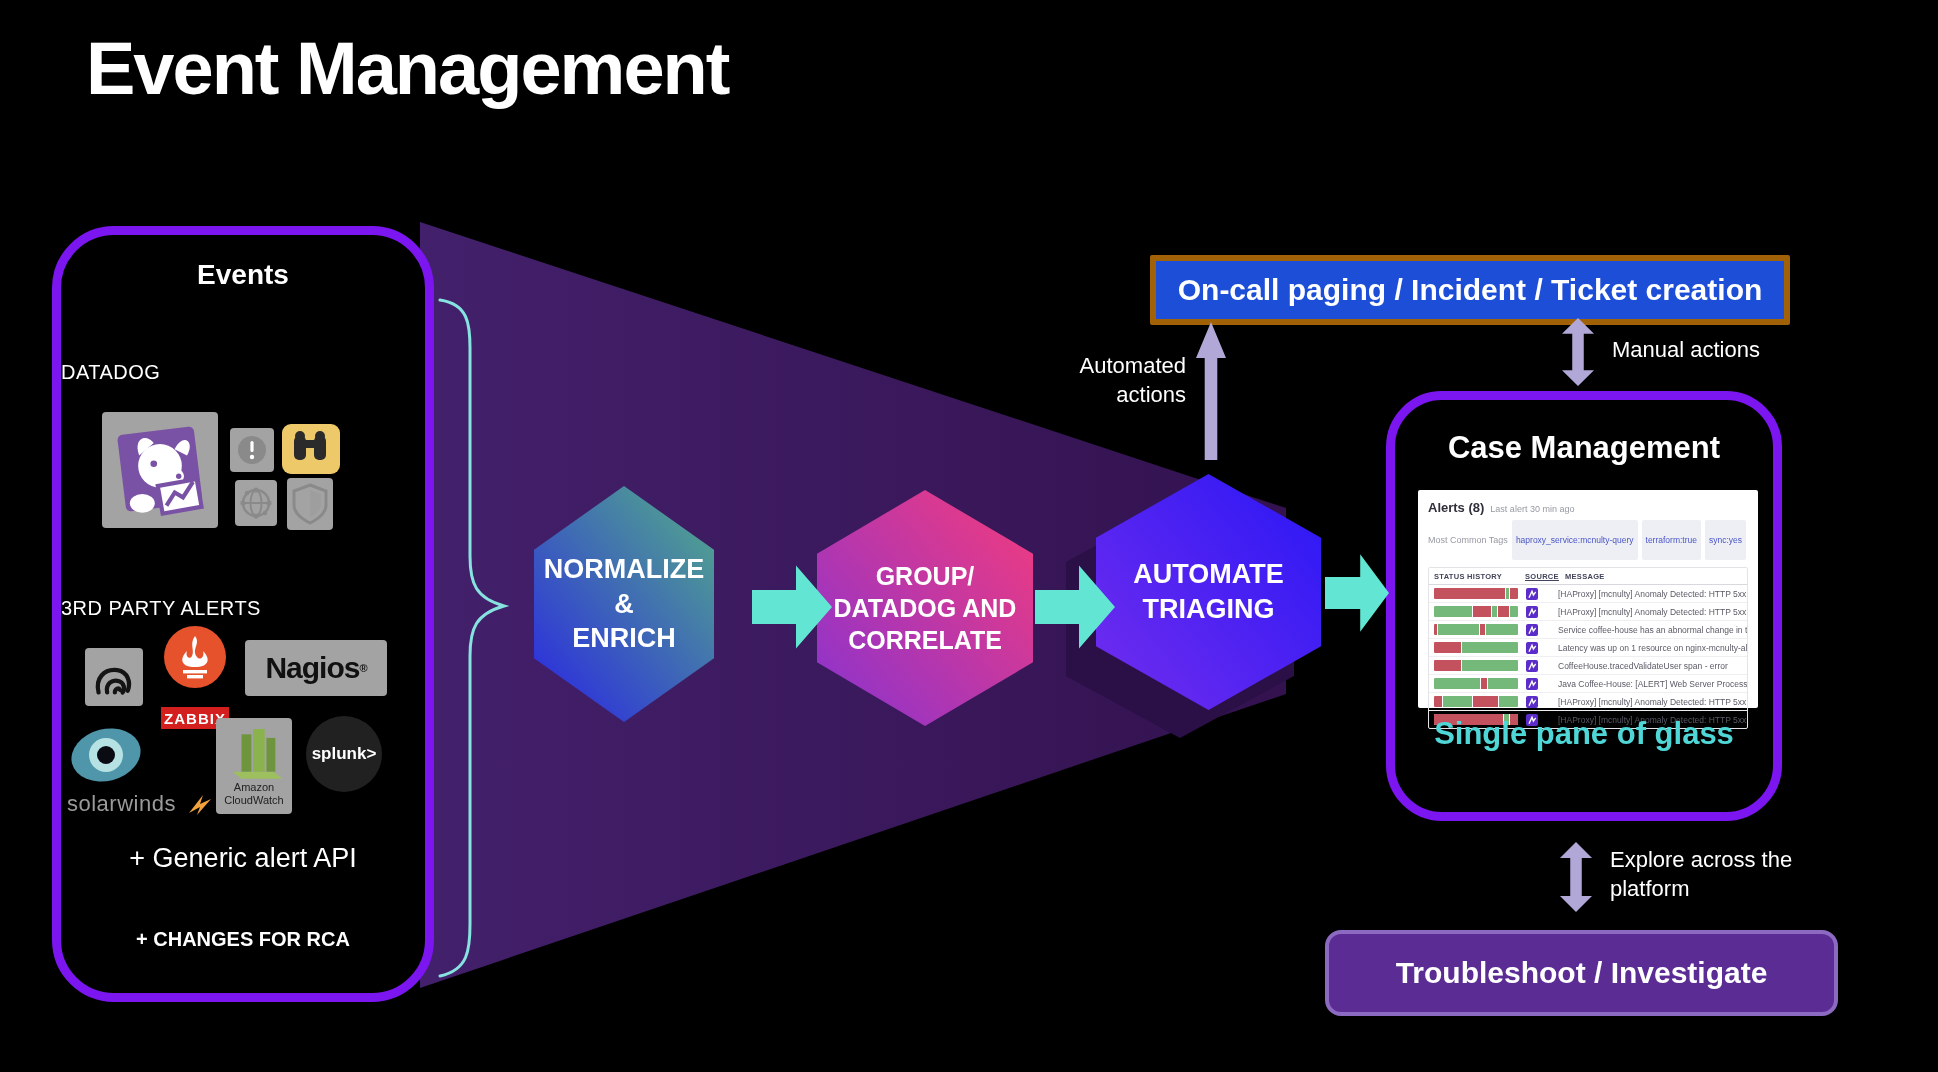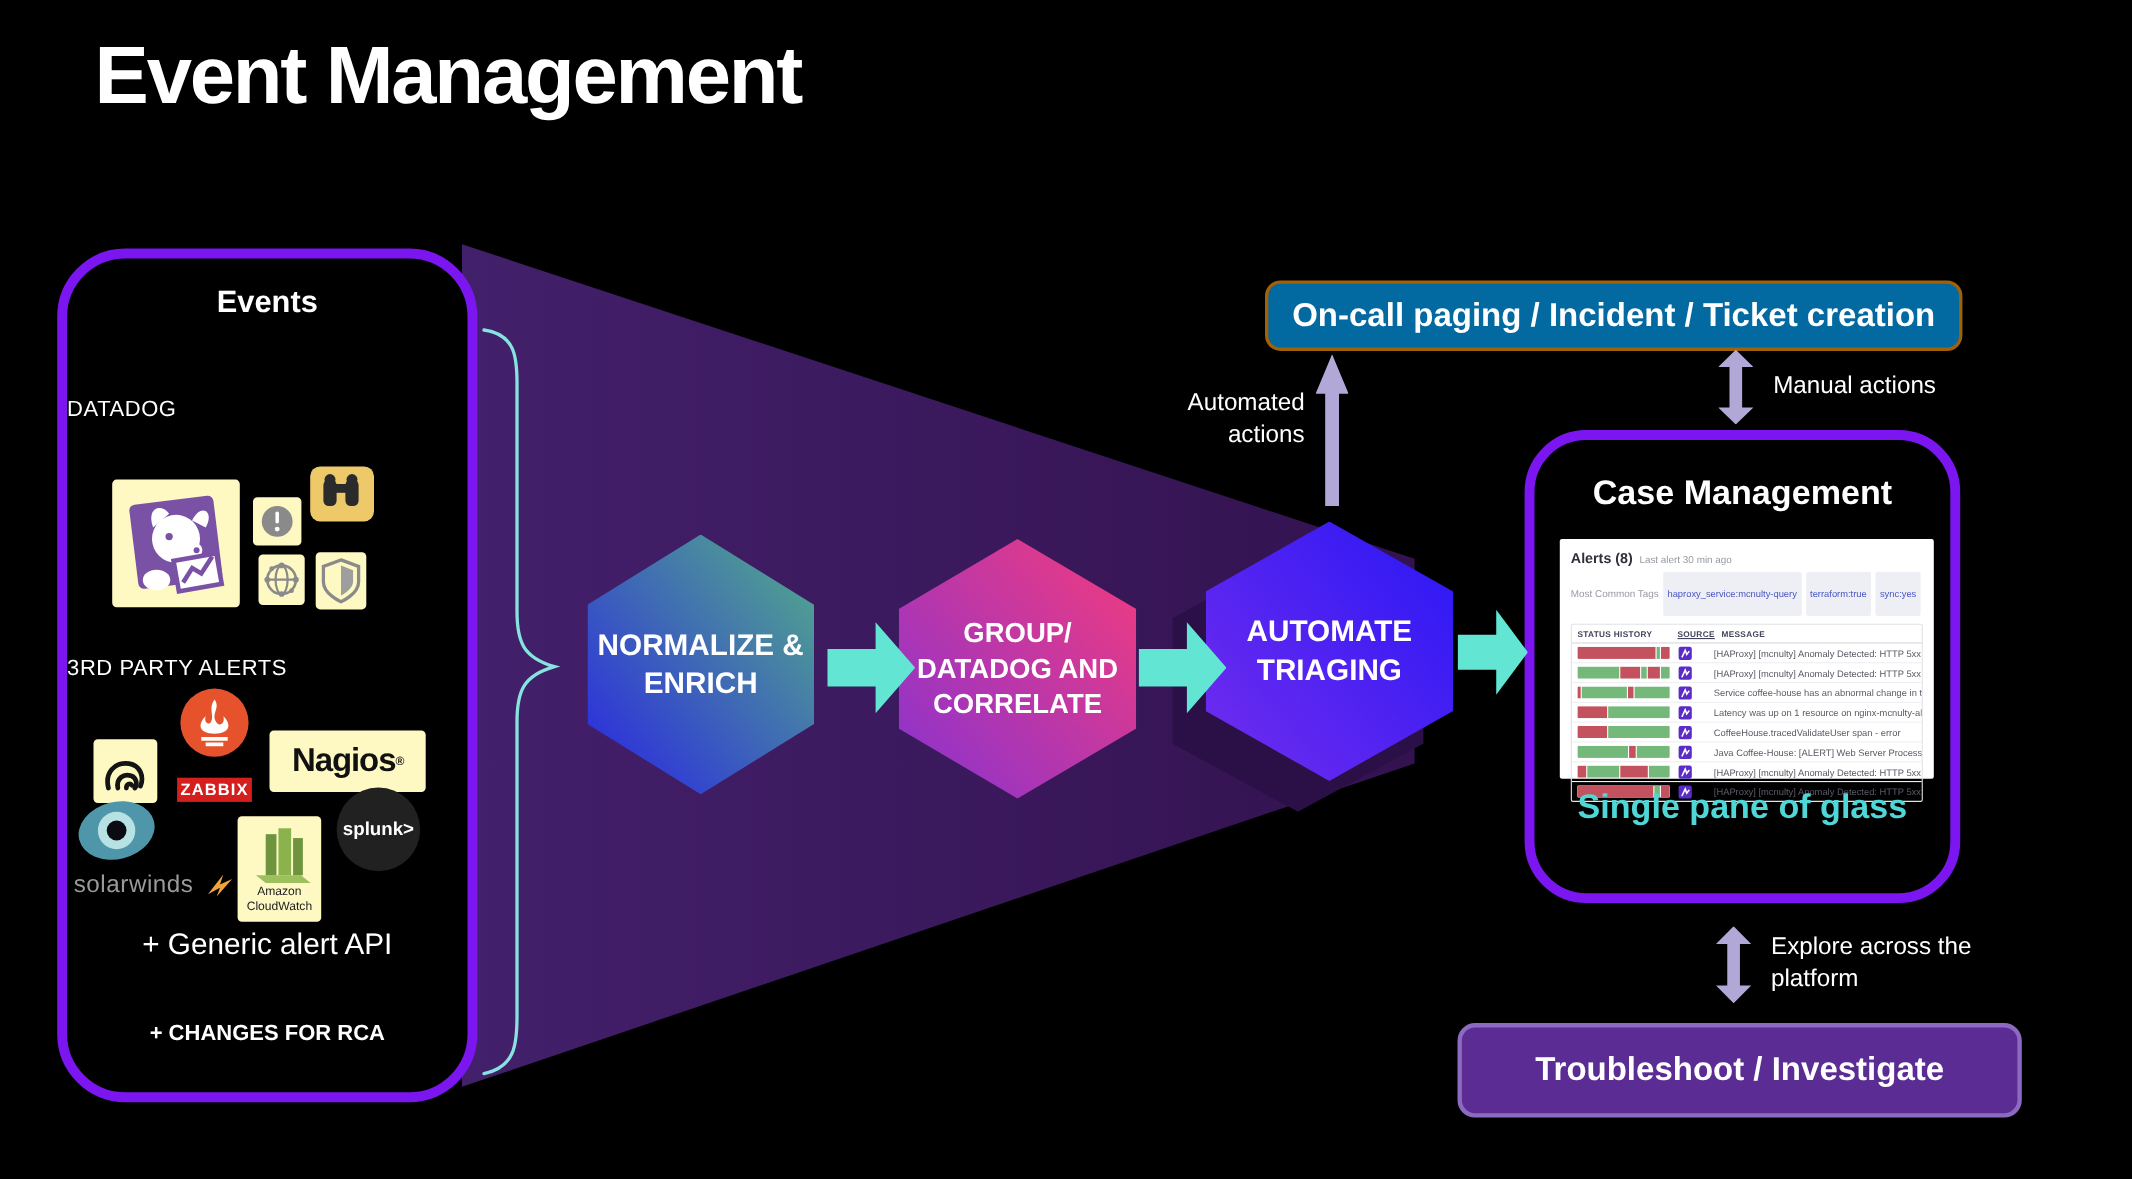--- a/index.html
+++ b/index.html
@@ -12,22 +12,22 @@
 
   
   .bg-svg{left:0;top:0;z-index:0;}
 
   
   .events-box{left:52px;top:226px;width:364px;height:758px;border:9px solid #7b16f0;
               border-radius:62px;background:#000;z-index:2;}
   .events-box .hdr{position:absolute;left:0;top:24px;width:100%;text-align:center;
                    font-size:28px;font-weight:bold;}
   .small-cap{position:absolute;width:100%;font-size:20px;color:#fff;letter-spacing:.5px;}
-  .card{position:absolute;background:#fef9c3;border-radius:4px;display:flex;align-items:center;
-        justify-content:center;overflow:hidden;margin-top:24px;}
+  .card{position:absolute;background:#a3a3a3;border-radius:4px;display:flex;align-items:center;
+        justify-content:center;overflow:hidden;}
   .dog-card{left:41px;top:177px;width:116px;height:116px;}
   .mini{border-radius:4px;}
   .mini-exclaim{left:169px;top:193px;width:44px;height:44px;}
   .mini-binoc{left:221px;top:189px;width:58px;height:50px;background:#eec96a;border-radius:9px;}
   .mini-globe{left:174px;top:245px;width:42px;height:46px;}
   .mini-shield{left:226px;top:243px;width:46px;height:52px;}
   .sentry-card{left:24px;top:413px;width:58px;height:58px;}
   .prom-circle{left:103px;top:391px;width:62px;height:62px;border-radius:50%;background:#e6522c;
                display:flex;align-items:center;justify-content:center;position:absolute;}
   .nagios-card{left:184px;top:405px;width:142px;height:56px;color:#111;font-weight:bold;
@@ -44,43 +44,43 @@
   .splunk-circle{left:245px;top:481px;width:76px;height:76px;border-radius:50%;background:#212121;
                  display:flex;align-items:center;justify-content:center;position:absolute;
                  color:#fff;font-weight:bold;font-size:17px;}
   .generic-api{position:absolute;left:0;top:608px;width:100%;text-align:center;font-size:27px;}
   .changes-rca{position:absolute;left:0;top:693px;width:100%;text-align:center;font-size:20px;font-weight:bold;}
 
   
   .hex{position:absolute;display:flex;align-items:center;justify-content:center;text-align:center;
        clip-path:polygon(50% 0,100% 27%,100% 73%,50% 100%,0 73%,0 27%);z-index:2;
        font-weight:bold;color:#fff;line-height:1.28;}
-  .hex1{left:534px;top:486px;width:206px;height:236px;font-size:27px;}
+  .hex1{left:534px;top:486px;width:180px;height:236px;font-size:27px;}
   .hex2{left:817px;top:490px;width:216px;height:236px;font-size:25px;}
   .hex3{left:1096px;top:474px;width:225px;height:236px;font-size:27px;}
 
   .arrow-right{position:absolute;background:#62e6d3;z-index:3;
      clip-path:polygon(0 31%,55% 31%,55% 4%,100% 50%,55% 96%,55% 69%,0 69%);}
   .ar1{left:752px;top:562px;width:80px;height:90px;}
   .ar2{left:1035px;top:562px;width:80px;height:90px;}
   .ar3{left:1325px;top:551px;width:64px;height:84px;}
 
   .arrow-up{position:absolute;background:#b2a8d8;z-index:3;
      clip-path:polygon(50% 0,100% 26%,71% 26%,71% 100%,29% 100%,29% 26%,0 26%);}
   .arrow-updown{position:absolute;background:#b2a8d8;z-index:3;
      clip-path:polygon(50% 0,100% 23%,68% 23%,68% 77%,100% 77%,50% 100%,0 77%,32% 77%,32% 23%,0 23%);}
 
   .lbl{position:absolute;font-size:22px;color:#fff;line-height:1.3;z-index:3;}
   .lbl-right{text-align:right;}
 
   
   .pill{position:absolute;display:flex;align-items:center;justify-content:center;
         font-size:30px;font-weight:bold;color:#fff;z-index:2;}
-  .oncall{left:1150px;top:255px;width:628px;height:58px;background:#0369a1;
-          border:3px solid #a16207;border-radius:14px;}
+  .oncall{left:1150px;top:255px;width:628px;height:58px;background:#1d4ed8;
+          border:6px solid #a16207;border-radius:2px;}
   .troubleshoot{left:1325px;top:930px;width:505px;height:78px;background:#5b2d94;
           border:4px solid #8d6ac2;border-radius:16px;}
 
   
   .case-box{left:1386px;top:391px;width:378px;height:412px;border:9px solid #7b16f0;
             border-radius:56px;background:#000;z-index:2;}
   .case-box .hdr{position:absolute;left:0;top:30px;width:100%;text-align:center;
                  font-size:31px;font-weight:bold;}
   .case-caption{position:absolute;left:0;top:316px;width:100%;text-align:center;
                 font-size:31px;font-weight:bold;color:#4fd6d6;}

